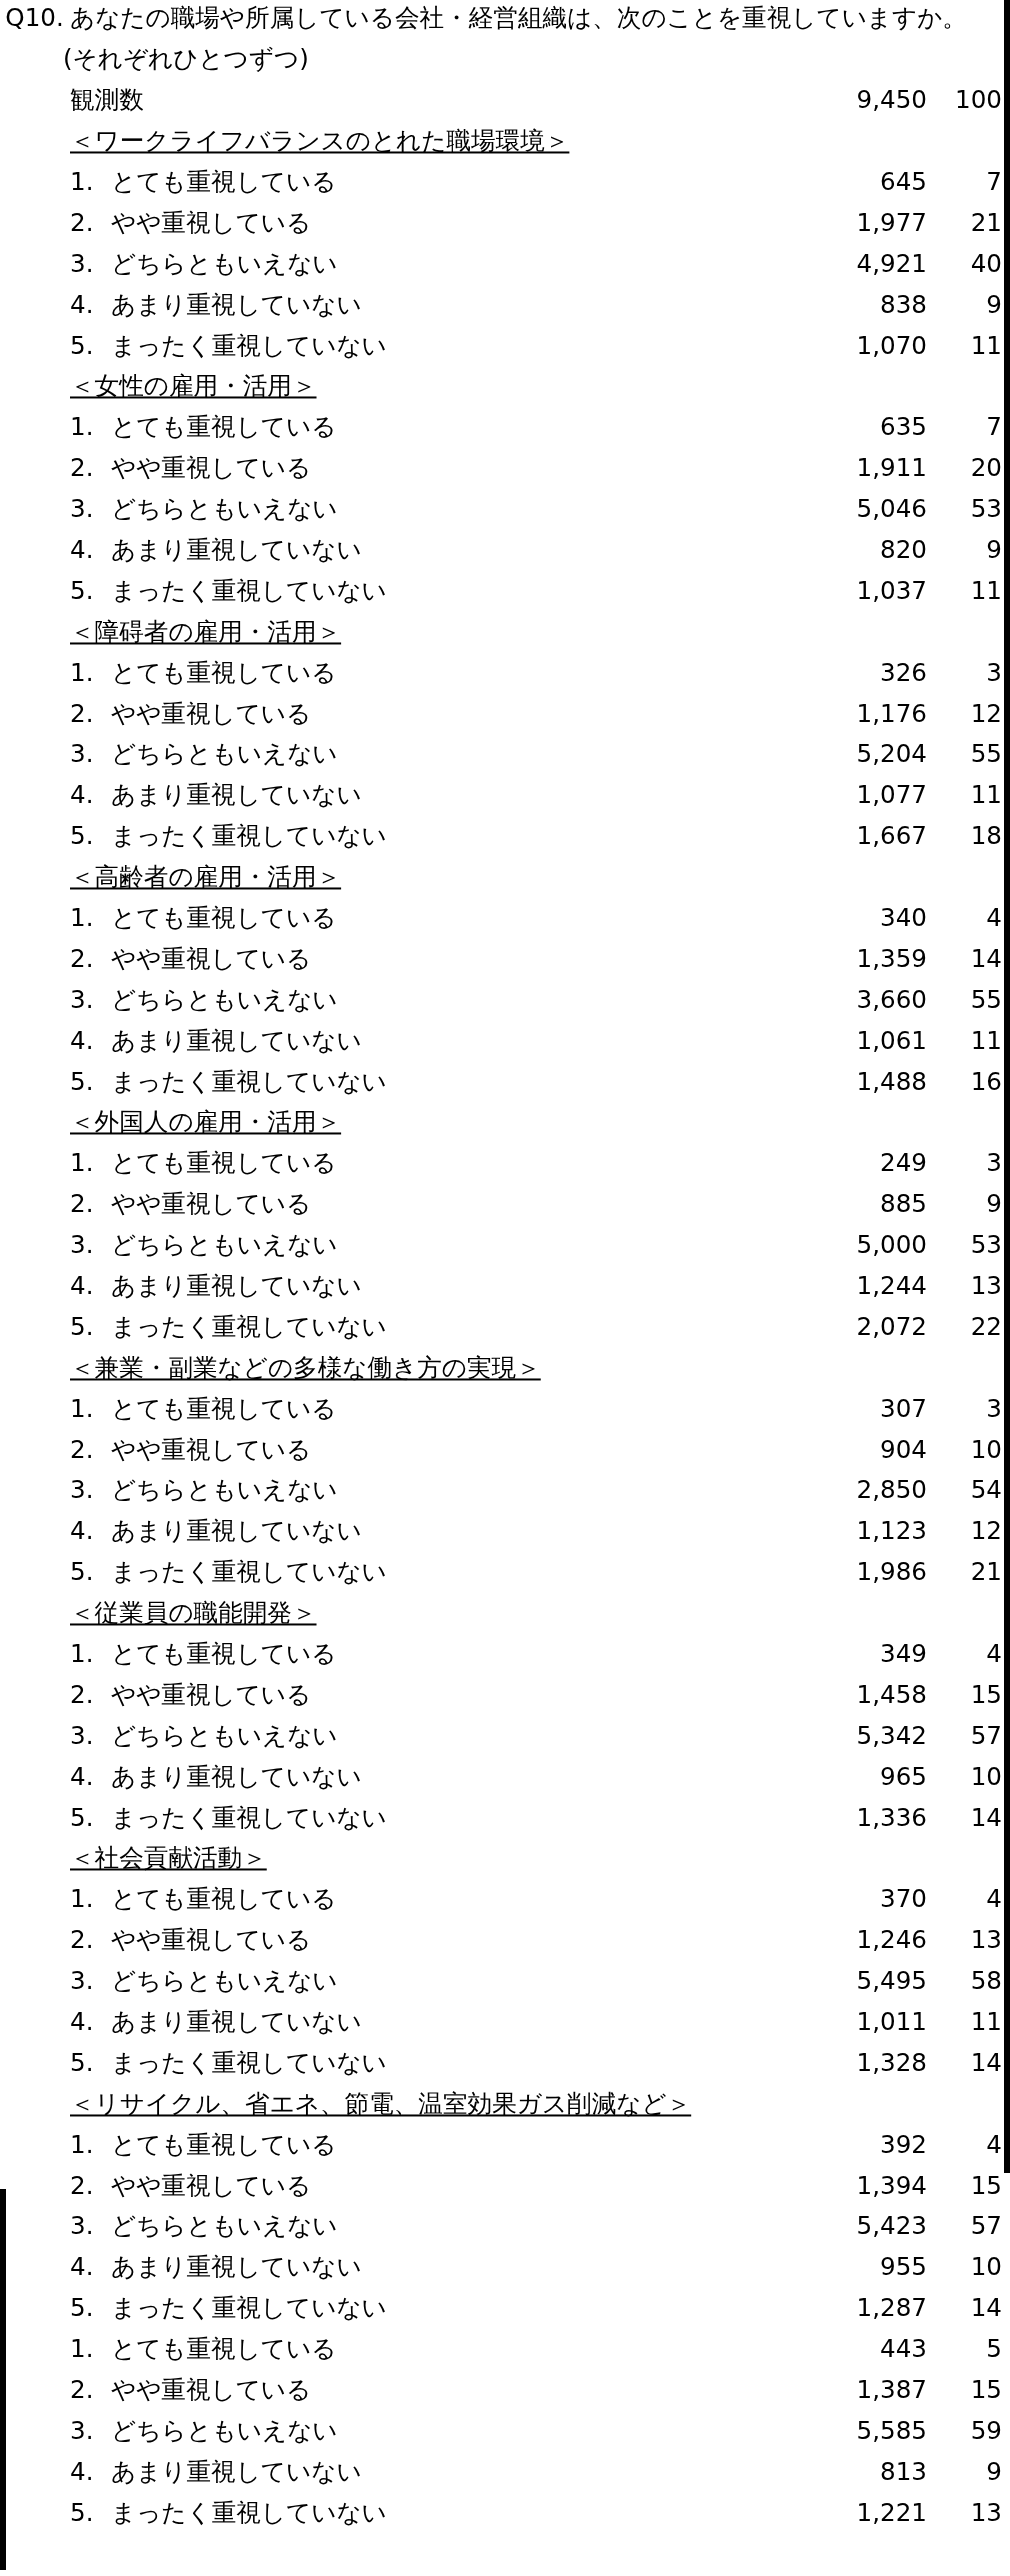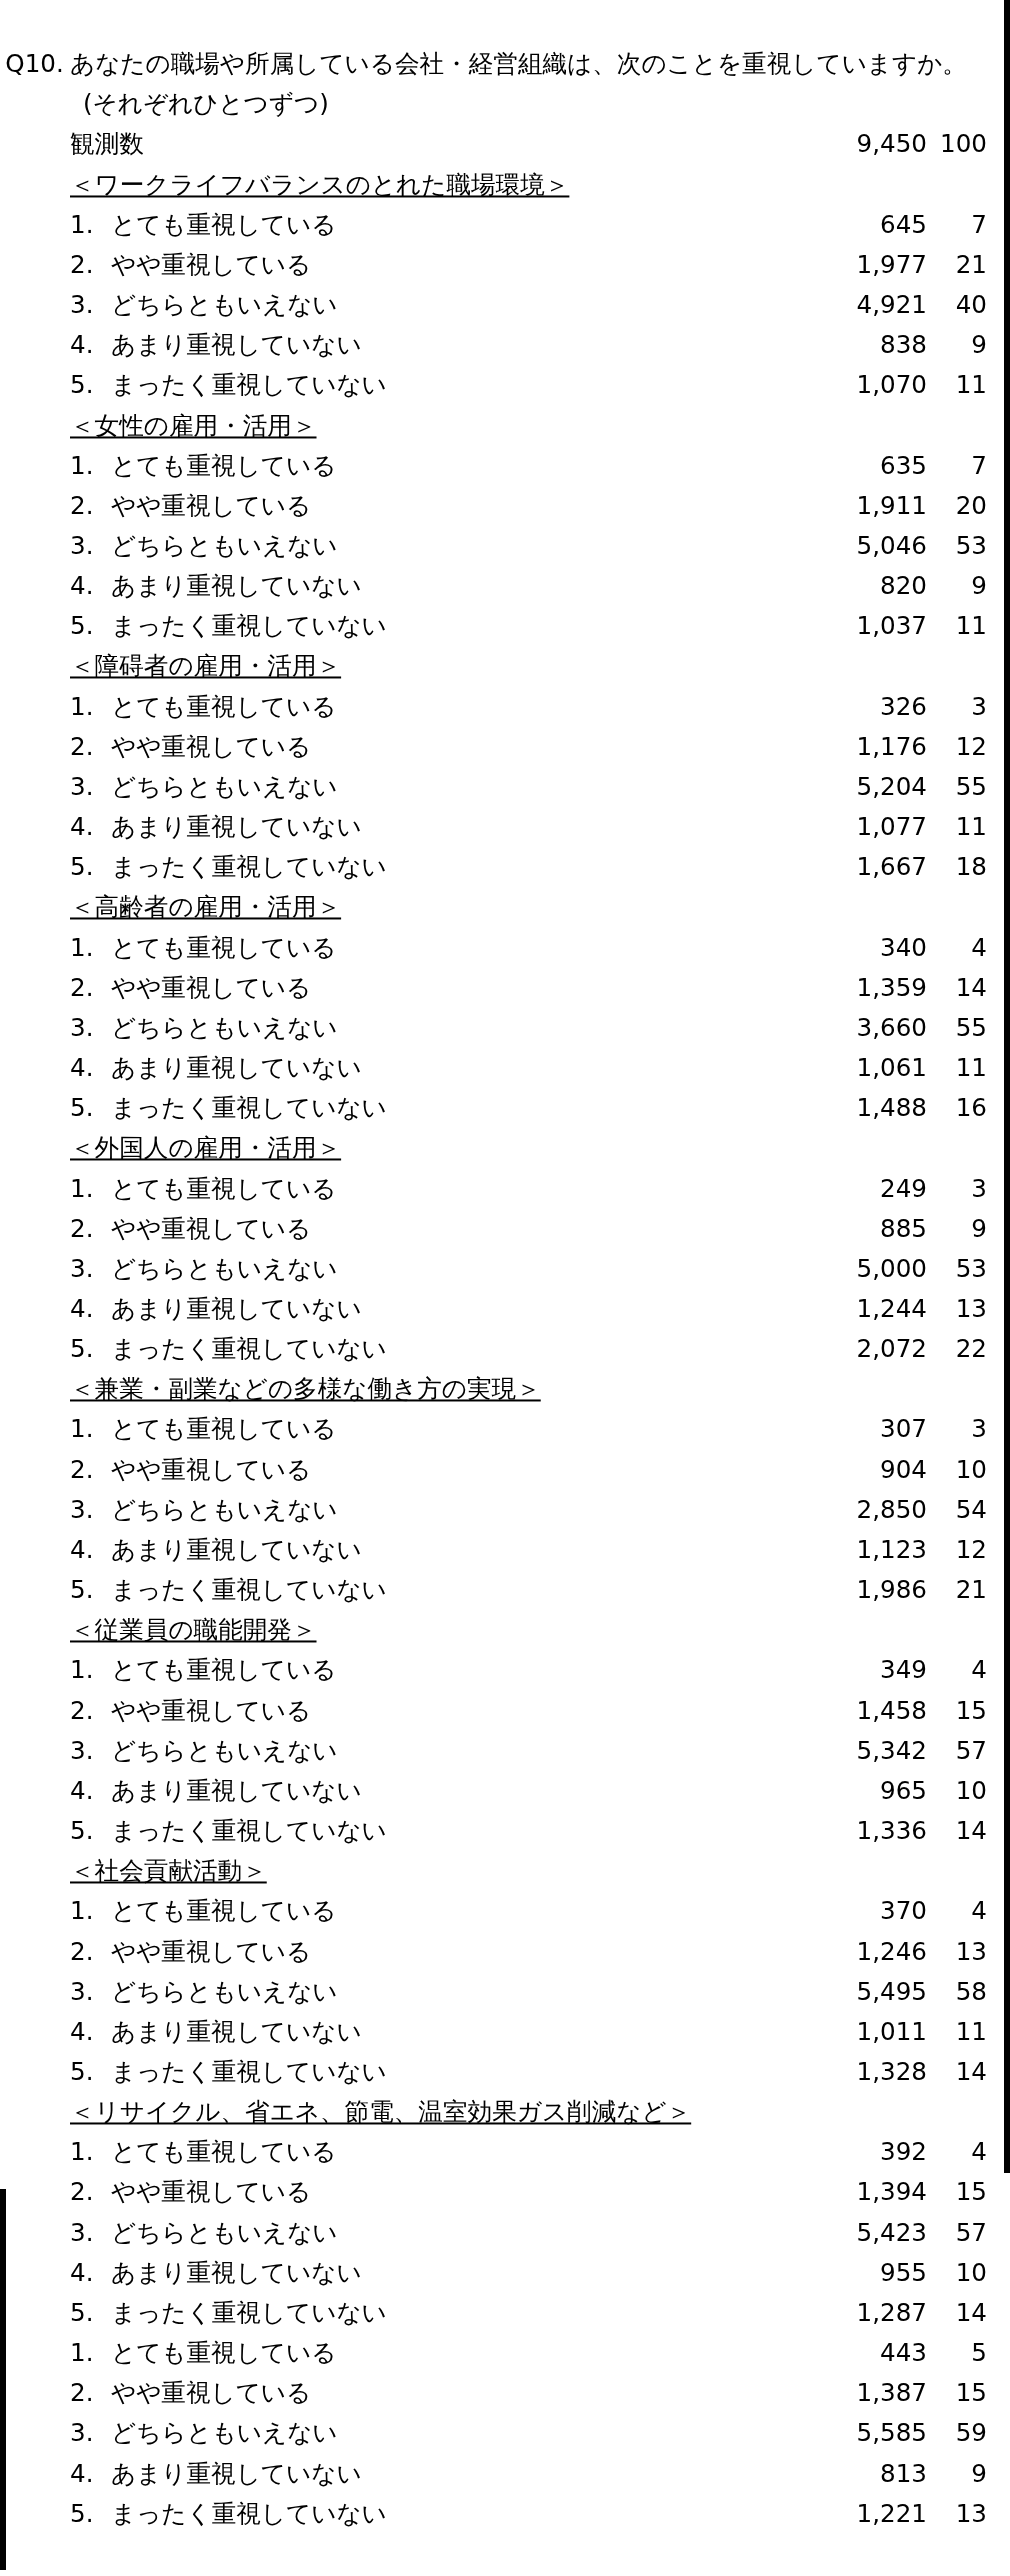--- a/index.html
+++ b/index.html
@@ -8,39 +8,38 @@
     width:1011px; height:2576px;
     background:#ffffff;
     color:#000000;
     font-family:"DejaVu Sans","Liberation Sans",sans-serif;
     overflow:hidden;
   }
   .lines {
     position:absolute; left:0; top:0; right:0; bottom:0;
     display:grid;
     grid-template-rows:repeat(63, 1fr);
-    margin-top:46px;
   }
   .line { position:relative; }
   .line > span {
     position:absolute;
     top:50%; transform:translateY(-55%);
     white-space:nowrap;
     font-size:24.6px;
     line-height:1;
   }
   .qno        { left:5.3px;  }
   .qtext      { left:70px; }
-  .instruction{ left:83px;text-align:center; }
+  .instruction{ left:63px;text-align:center; }
   .obs-label  { left:70px; }
   .sec-title  { left:70px;text-decoration:underline; }
   .row-no     { left:70px; }
   .row-label  { left:111px; }
   .count      { right:84px; }
-  .pct        { right:24px;  }
+  .pct        { right:9px;  }
   .bar {
     position:absolute;
     background:#000000;
   }
   .bar-right { left:1004px; top:0;      width:6.4px; height:2173px; }
   .bar-left  { left:0;      top:2189px; width:6.4px; height:381px;  }
 </style>
 </head>
 <body>
 

